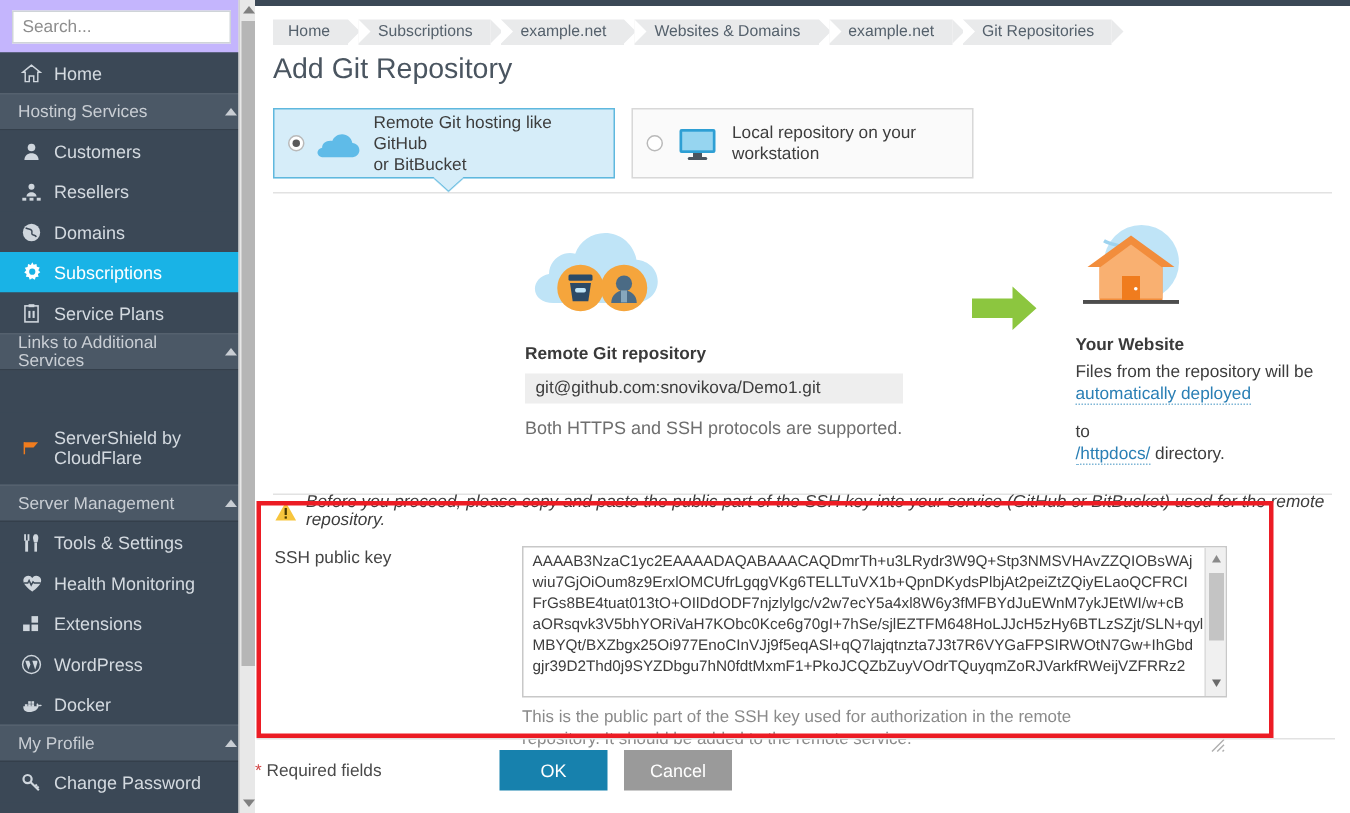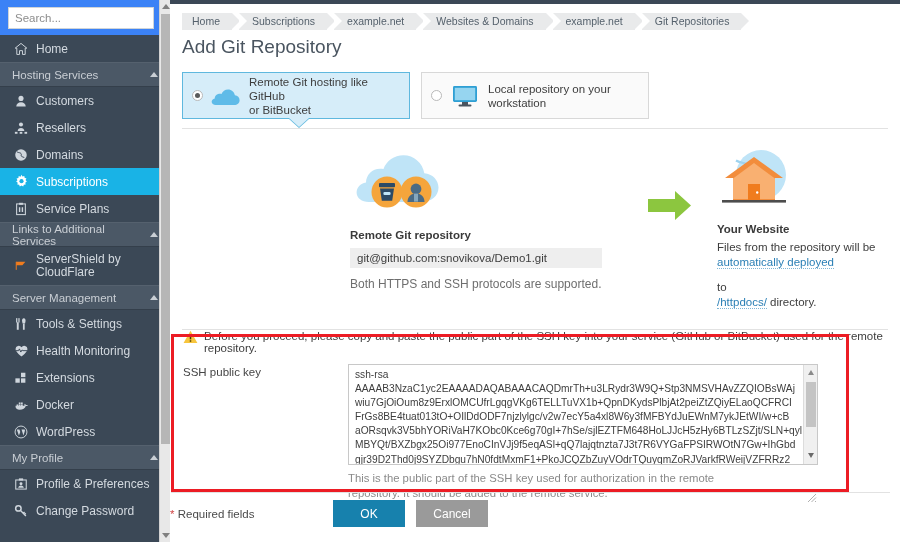--- a/index.html
+++ b/index.html
@@ -13,21 +13,21 @@
   #app { position: relative; width: 900px; height: 542px; display: flex; }
 
   
   .sidebar {
     width: 170px; height: 542px;
     background: #3b4856;
     flex: 0 0 170px;
     position: relative;
     overflow: hidden;
   }
-  .search-wrap { padding: 7px 16px 6px 8px; background: #3b82f6; }
+  .search-wrap { padding: 7px 16px 6px 8px; background: #c4b5fd; }
   .search-box {
     display: flex; align-items: center;
     background: #ffffff;
     border: 1px solid #cfd4d8;
     height: 22px;
     padding: 0 6px;
   }
   .search-box input {
     border: none; outline: none; flex: 1;
     font-size: 11.5px; color: #4a4a4a;
@@ -62,21 +62,21 @@
     cursor: pointer;
     border-top: 1px solid #55616e;
     border-bottom: 1px solid #343f4b;
   }
   .caret-up {
     width: 0; height: 0;
     border-left: 4px solid transparent;
     border-right: 4px solid transparent;
     border-bottom: 5px solid #c9ced4;
   }
-  .nav-item.two-line { height: 38px; align-items: center; }
+  .nav-item.two-line { height: 48px; align-items: center; margin-top: 28px; }
   .nav-item.two-line .lbl { line-height: 13px; }
 
   
   .sb-scroll {
     position: absolute; top: 0; right: 0; width: 11px; height: 542px;
     background: #e8e8e8; border-left: 1px solid #d2d2d2;
   }
   .sb-scroll .thumb {
     position: absolute; left: 1px; top: 14px; width: 9px; height: 430px;
     background: #b6b6b6;
@@ -199,25 +199,26 @@
     width: 252px;
   }
   .ill-note { font-size: 12px; color: #6e6e6e; margin-top: 9px; }
   .ill-body { font-size: 11.5px; color: #3d3d3d; margin-top: 5px; line-height: 15px; }
   .dotted-link {
     color: #2a7fb5; border-bottom: 1px dotted #7fb6d6; cursor: pointer;
   }
 
   
   .warn-row {
-    display: flex; 
+    display: flex; align-items: center;
     padding: 0 0 0 13px;
     height: 22px;
     font-size: 11.5px;
     color: #3d3d3d;
+    font-style: italic;
   }
   .warn-ic { margin-right: 6px; display: flex; }
 
   
   .red-box {
     position: absolute;
     left: 1px; top: 334px;
     width: 678px; height: 158px;
     border: 3px solid #ec1c24;
     pointer-events: none;
@@ -421,58 +422,47 @@
           <rect x="1.6" y="8.4" width="5" height="5" fill="#cfd6dd"></rect>
           <rect x="8" y="8.4" width="5" height="5" fill="#cfd6dd"></rect>
           <rect x="8" y="2" width="5" height="5" fill="#cfd6dd"></rect>
         </svg>
       </span>
       <span class="lbl">Extensions</span>
     </div>
 
     <div class="nav-item">
       <span class="nic">
+        <svg width="14" height="14" viewBox="0 0 16 16">
+          <circle cx="8" cy="8" r="6.8" fill="none" stroke="#cfd6dd" stroke-width="1.1"></circle>
+          <path d="M3.2 5.2l2.4 6.8 1.6-4-1-2.8zM8.6 5.2l2.2 6.8 1.6-5.2c.2-.7.1-1.4-.2-1.6z" fill="#cfd6dd"></path>
+        </svg>
+      </span>
+      <span class="lbl">WordPress</span>
+    </div>
+
+    <div class="nav-item">
+      <span class="nic">
         <svg width="15" height="14" viewBox="0 0 16 16">
           <rect x="2.4" y="7.4" width="2" height="2" fill="#cfd6dd"></rect>
           <rect x="4.9" y="7.4" width="2" height="2" fill="#cfd6dd"></rect>
           <rect x="7.4" y="7.4" width="2" height="2" fill="#cfd6dd"></rect>
           <rect x="4.9" y="5.1" width="2" height="2" fill="#cfd6dd"></rect>
           <rect x="7.4" y="5.1" width="2" height="2" fill="#cfd6dd"></rect>
           <path d="M1.2 9.8c0 2.4 1.8 3.6 4.6 3.6 3.8 0 6.4-1.8 7.2-4.6.9.5 2 .2 2.3-.6-.8-.5-1.8-.4-2.3 0-.2-.7-.7-1.3-1.3-1.6-.5.7-.6 1.6-.2 2.3H1.2z" fill="#cfd6dd"></path>
         </svg>
       </span>
       <span class="lbl">Docker</span>
     </div>
 
-    <div class="nav-item">
-      <span class="nic">
-        <svg width="14" height="14" viewBox="0 0 16 16">
-          <circle cx="8" cy="8" r="6.8" fill="none" stroke="#cfd6dd" stroke-width="1.1"></circle>
-          <path d="M3.2 5.2l2.4 6.8 1.6-4-1-2.8zM8.6 5.2l2.2 6.8 1.6-5.2c.2-.7.1-1.4-.2-1.6z" fill="#cfd6dd"></path>
-        </svg>
-      </span>
-      <span class="lbl">WordPress</span>
-    </div>
-
     <div class="nav-group">
       <span>My Profile</span>
       <span class="caret-up"></span>
     </div>
 
-    <div class="nav-item">
-      <span class="nic">
-        <svg width="14" height="14" viewBox="0 0 16 16">
-          <rect x="2" y="3.4" width="12" height="10.4" fill="none" stroke="#cfd6dd" stroke-width="1.2"></rect>
-          <rect x="5.6" y="1.6" width="4.8" height="2.4" fill="#cfd6dd"></rect>
-          <circle cx="8" cy="7.6" r="1.7" fill="#cfd6dd"></circle>
-          <path d="M4.8 12.4c0-1.8 1.4-2.8 3.2-2.8s3.2 1 3.2 2.8z" fill="#cfd6dd"></path>
-        </svg>
-      </span>
-      <span class="lbl">Profile &amp; Preferences</span>
-    </div>
 
     <div class="nav-item">
       <span class="nic">
         <svg width="14" height="14" viewBox="0 0 16 16">
           <circle cx="5" cy="5" r="3.1" fill="none" stroke="#cfd6dd" stroke-width="1.7"></circle>
           <path d="M7.2 7.2 13.6 13.6M10.6 10.6l1.5-1.5M12 12l1.4-1.4" stroke="#cfd6dd" stroke-width="1.6" fill="none"></path>
         </svg>
       </span>
       <span class="lbl">Change Password</span>
     </div>
@@ -601,21 +591,20 @@
         </svg>
       </span>
       <span>Before you proceed, please copy and paste the public part of the SSH key into your service (GitHub or BitBucket) used for the remote repository.</span>
     </div>
 
     <div class="ssh-row">
       <div class="ssh-label">SSH public key</div>
       <div class="ssh-field">
         <div class="ssh-ta">
           <div class="ssh-text">
-            <span class="kline">ssh-rsa</span>
             <span class="kline">AAAAB3NzaC1yc2EAAAADAQABAAACAQDmrTh+u3LRydr3W9Q+Stp3NMSVHAvZZQIOBsWAj</span>
             <span class="kline">wiu7GjOiOum8z9ErxlOMCUfrLgqgVKg6TELLTuVX1b+QpnDKydsPlbjAt2peiZtZQiyELaoQCFRCI</span>
             <span class="kline">FrGs8BE4tuat013tO+OIlDdODF7njzlylgc/v2w7ecY5a4xl8W6y3fMFBYdJuEWnM7ykJEtWI/w+cB</span>
             <span class="kline">aORsqvk3V5bhYORiVaH7KObc0Kce6g70gI+7hSe/sjlEZTFM648HoLJJcH5zHy6BTLzSZjt/SLN+qyl</span>
             <span class="kline">MBYQt/BXZbgx25Oi977EnoCInVJj9f5eqASl+qQ7lajqtnzta7J3t7R6VYGaFPSIRWOtN7Gw+IhGbd</span>
             <span class="kline">gjr39D2Thd0j9SYZDbgu7hN0fdtMxmF1+PkoJCQZbZuyVOdrTQuyqmZoRJVarkfRWeijVZFRRz2</span>
           </div>
           <div class="ta-scroll">
             <span class="ta-up"></span>
             <div class="tthumb"></div>

